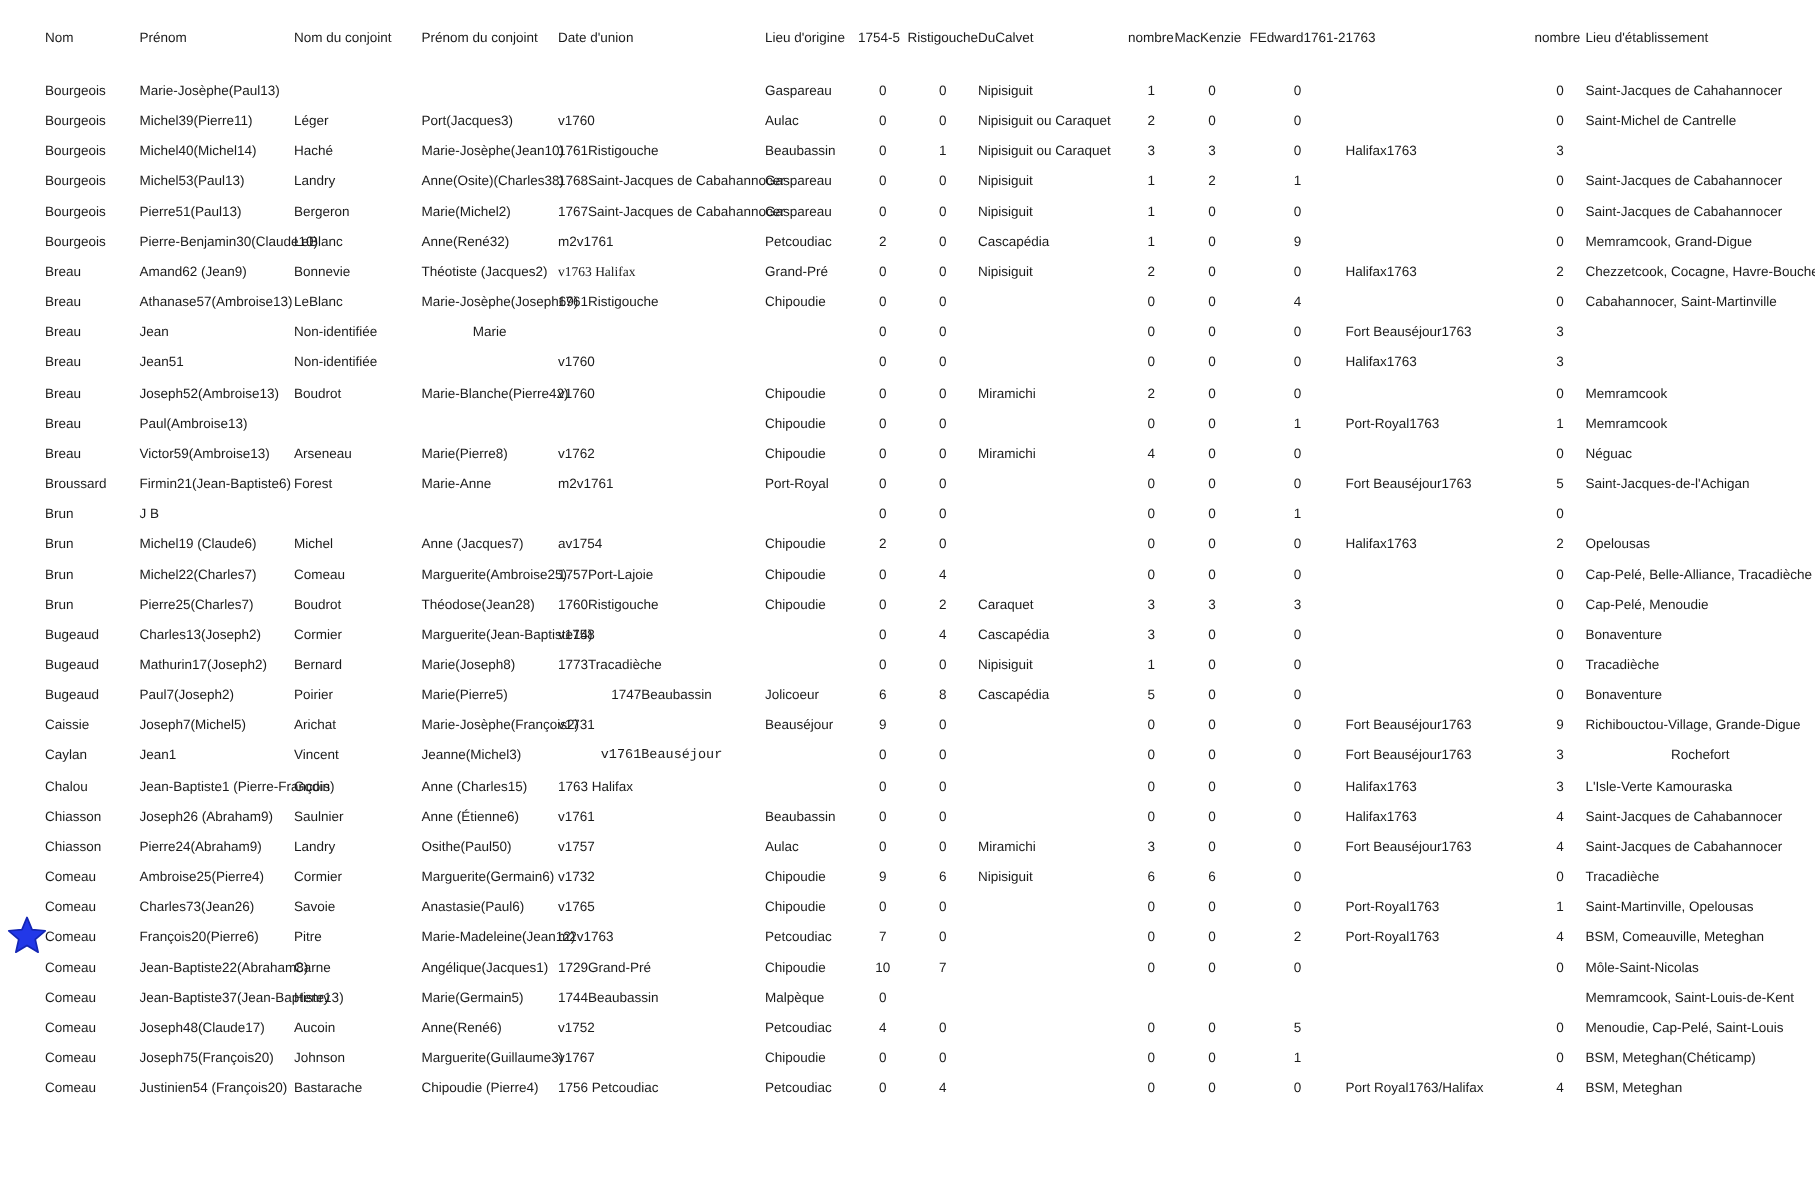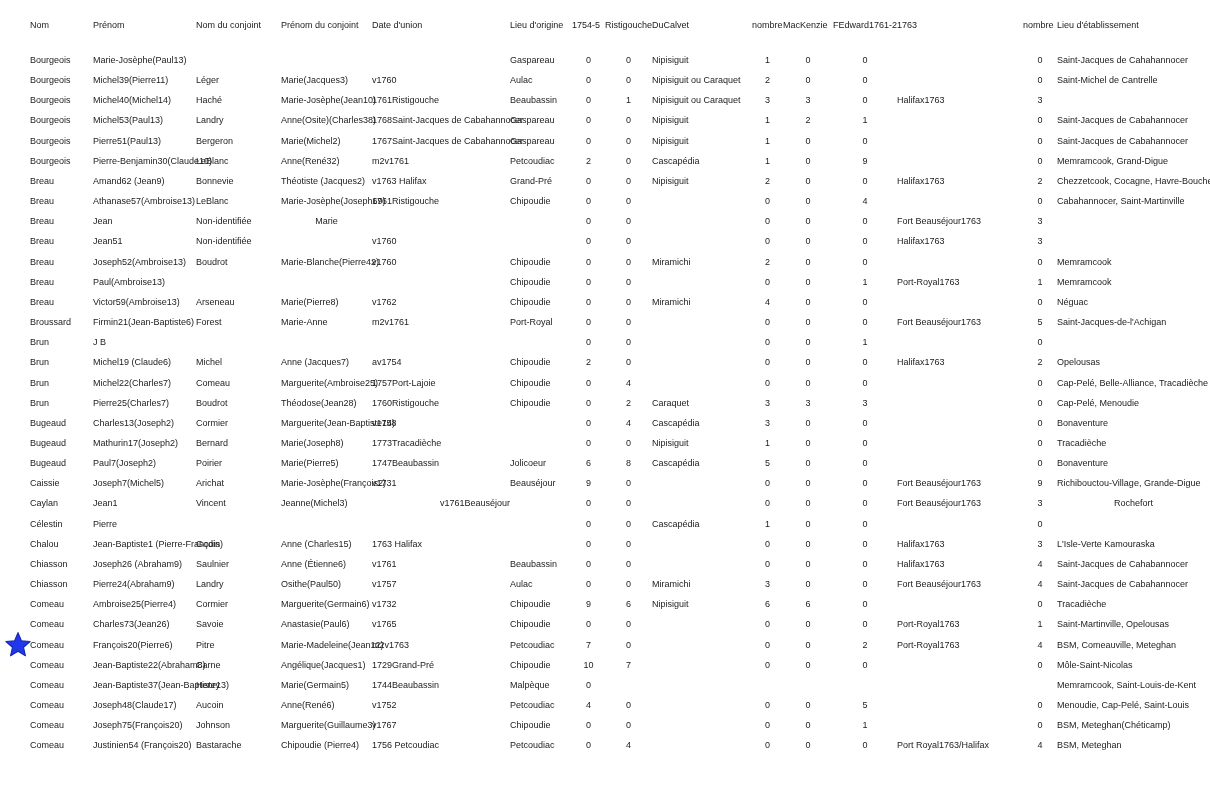--- a/index.html
+++ b/index.html
@@ -105,21 +105,21 @@
           <td style="text-align: center;">0</td>
           <td style="text-align: center;">0</td>
           <td style="text-align: left;"></td>
           <td style="text-align: center;">0</td>
           <td style="text-align: left;">Saint-Jacques de Cahahannocer</td>
         </tr>
         <tr>
           <td style="text-align: left;">Bourgeois</td>
           <td style="text-align: left;">Michel39(Pierre11)</td>
           <td style="text-align: left;">Léger</td>
-          <td style="text-align: left;">Marie(Jacques3)</td>
+          <td style="text-align: left;">Port(Jacques3)</td>
           <td style="text-align: left;">v1760</td>
           <td style="text-align: left;">Aulac</td>
           <td style="text-align: center;">0</td>
           <td style="text-align: center;">0</td>
           <td style="text-align: left;">Nipisiguit ou Caraquet</td>
           <td style="text-align: center;">2</td>
           <td style="text-align: center;">0</td>
           <td style="text-align: center;">0</td>
           <td style="text-align: left;"></td>
           <td style="text-align: center;">0</td>
@@ -191,21 +191,21 @@
           <td style="text-align: center;">9</td>
           <td style="text-align: left;"></td>
           <td style="text-align: center;">0</td>
           <td style="text-align: left;">Memramcook, Grand-Digue</td>
         </tr>
         <tr>
           <td style="text-align: left;">Breau</td>
           <td style="text-align: left;">Amand62 (Jean9)</td>
           <td style="text-align: left;">Bonnevie</td>
           <td style="text-align: left;">Théotiste (Jacques2)</td>
-          <td style="text-align: left;">v1763 Halifax</td>
+          <td style="text-align: left; font-family: Liberation Serif, serif;">v1763 Halifax</td>
           <td style="text-align: left;">Grand-Pré</td>
           <td style="text-align: center;">0</td>
           <td style="text-align: center;">0</td>
           <td style="text-align: left;">Nipisiguit</td>
           <td style="text-align: center;">2</td>
           <td style="text-align: center;">0</td>
           <td style="text-align: center;">0</td>
           <td style="text-align: left;">Halifax1763</td>
           <td style="text-align: center;">2</td>
           <td style="text-align: left;">Chezzetcook, Cocagne, Havre-Boucher</td>
@@ -429,21 +429,21 @@
           <td style="text-align: center;">0</td>
           <td style="text-align: left;"></td>
           <td style="text-align: center;">0</td>
           <td style="text-align: left;">Tracadièche</td>
         </tr>
         <tr>
           <td style="text-align: left;">Bugeaud</td>
           <td style="text-align: left;">Paul7(Joseph2)</td>
           <td style="text-align: left;">Poirier</td>
           <td style="text-align: left;">Marie(Pierre5)</td>
-          <td style="text-align: left;">1747Beaubassin</td>
+          <td style="text-align: center;">1747Beaubassin</td>
           <td style="text-align: left;">Jolicoeur</td>
           <td style="text-align: center;">6</td>
           <td style="text-align: center;">8</td>
           <td style="text-align: left;">Cascapédia</td>
           <td style="text-align: center;">5</td>
           <td style="text-align: center;">0</td>
           <td style="text-align: center;">0</td>
           <td style="text-align: left;"></td>
           <td style="text-align: center;">0</td>
           <td style="text-align: left;">Bonaventure</td>
@@ -463,48 +463,31 @@
           <td style="text-align: center;">0</td>
           <td style="text-align: left;">Fort Beauséjour1763</td>
           <td style="text-align: center;">9</td>
           <td style="text-align: left;">Richibouctou-Village, Grande-Digue</td>
         </tr>
         <tr>
           <td style="text-align: left;">Caylan</td>
           <td style="text-align: left;">Jean1</td>
           <td style="text-align: left;">Vincent</td>
           <td style="text-align: left;">Jeanne(Michel3)</td>
-          <td style="text-align: right;">v1761Beauséjour</td>
+          <td style="text-align: center; font-family: Liberation Mono, monospace;">v1761Beauséjour</td>
           <td style="text-align: left;"></td>
           <td style="text-align: center;">0</td>
           <td style="text-align: center;">0</td>
           <td style="text-align: left;"></td>
           <td style="text-align: center;">0</td>
           <td style="text-align: center;">0</td>
           <td style="text-align: center;">0</td>
           <td style="text-align: left;">Fort Beauséjour1763</td>
           <td style="text-align: center;">3</td>
           <td style="text-align: center;">Rochefort</td>
-        </tr>
-        <tr>
-          <td style="text-align: left;">Célestin</td>
-          <td style="text-align: left;">Pierre</td>
-          <td style="text-align: left;"></td>
-          <td style="text-align: left;"></td>
-          <td style="text-align: left;"></td>
-          <td style="text-align: left;"></td>
-          <td style="text-align: center;">0</td>
-          <td style="text-align: center;">0</td>
-          <td style="text-align: left;">Cascapédia</td>
-          <td style="text-align: center;">1</td>
-          <td style="text-align: center;">0</td>
-          <td style="text-align: center;">0</td>
-          <td style="text-align: left;"></td>
-          <td style="text-align: center;">0</td>
-          <td style="text-align: left;"></td>
         </tr>
         <tr>
           <td style="text-align: left;">Chalou</td>
           <td style="text-align: left;">Jean-Baptiste1 (Pierre-François)</td>
           <td style="text-align: left;">Godin</td>
           <td style="text-align: left;">Anne (Charles15)</td>
           <td style="text-align: left;">1763 Halifax</td>
           <td style="text-align: left;"></td>
           <td style="text-align: center;">0</td>
           <td style="text-align: center;">0</td>

